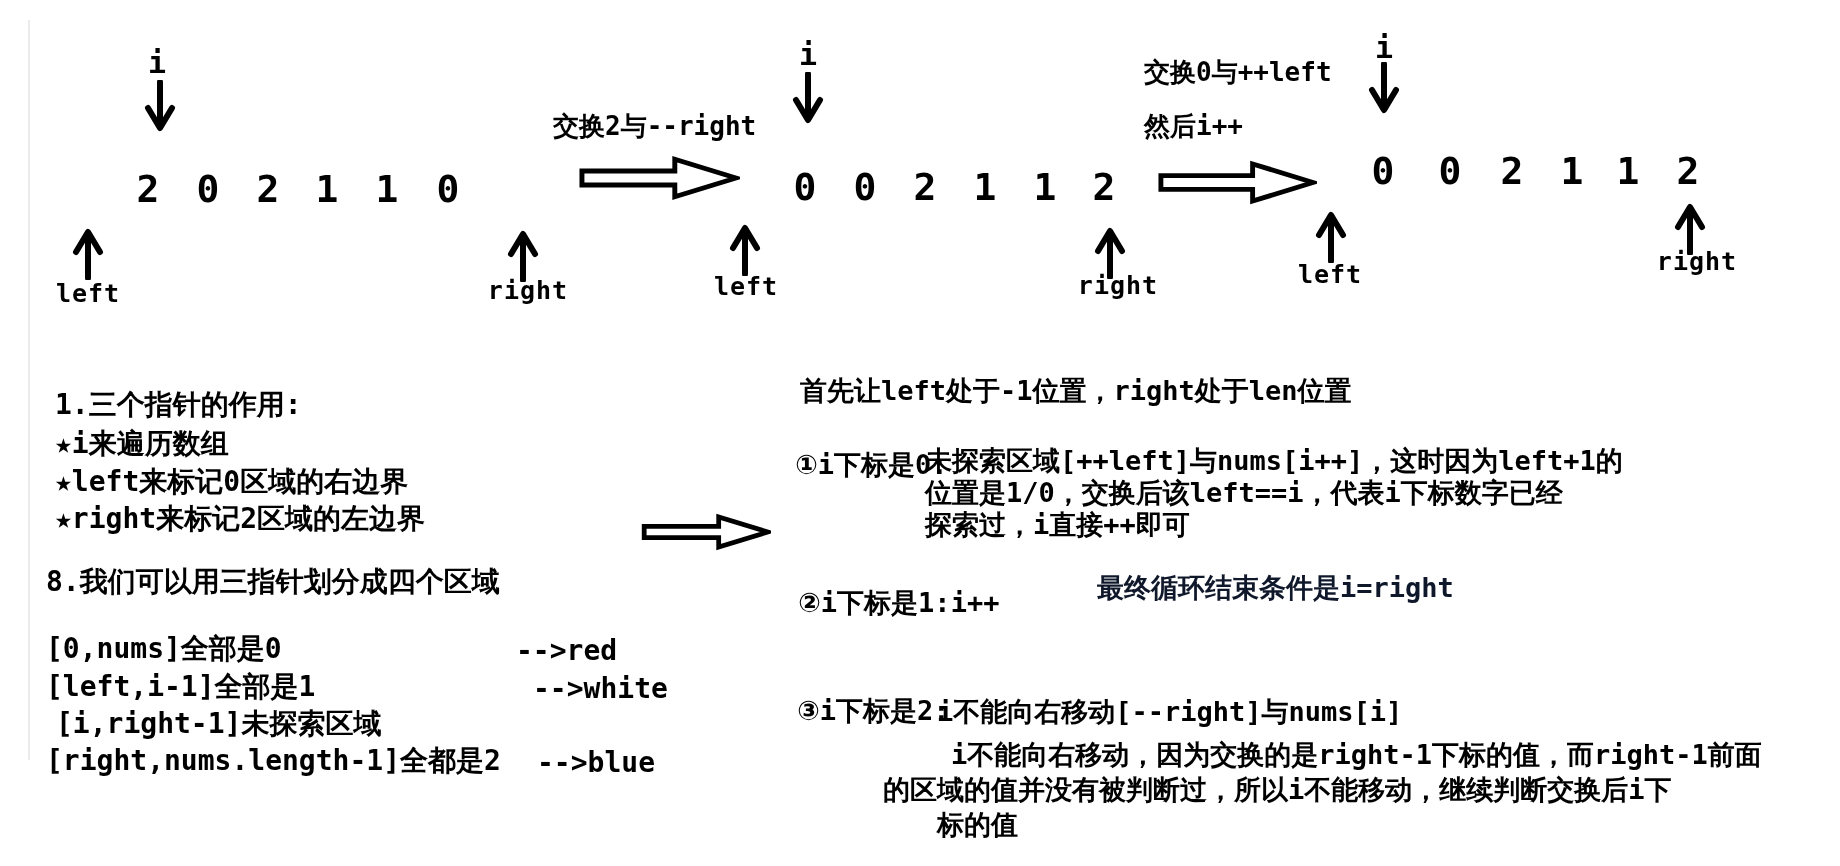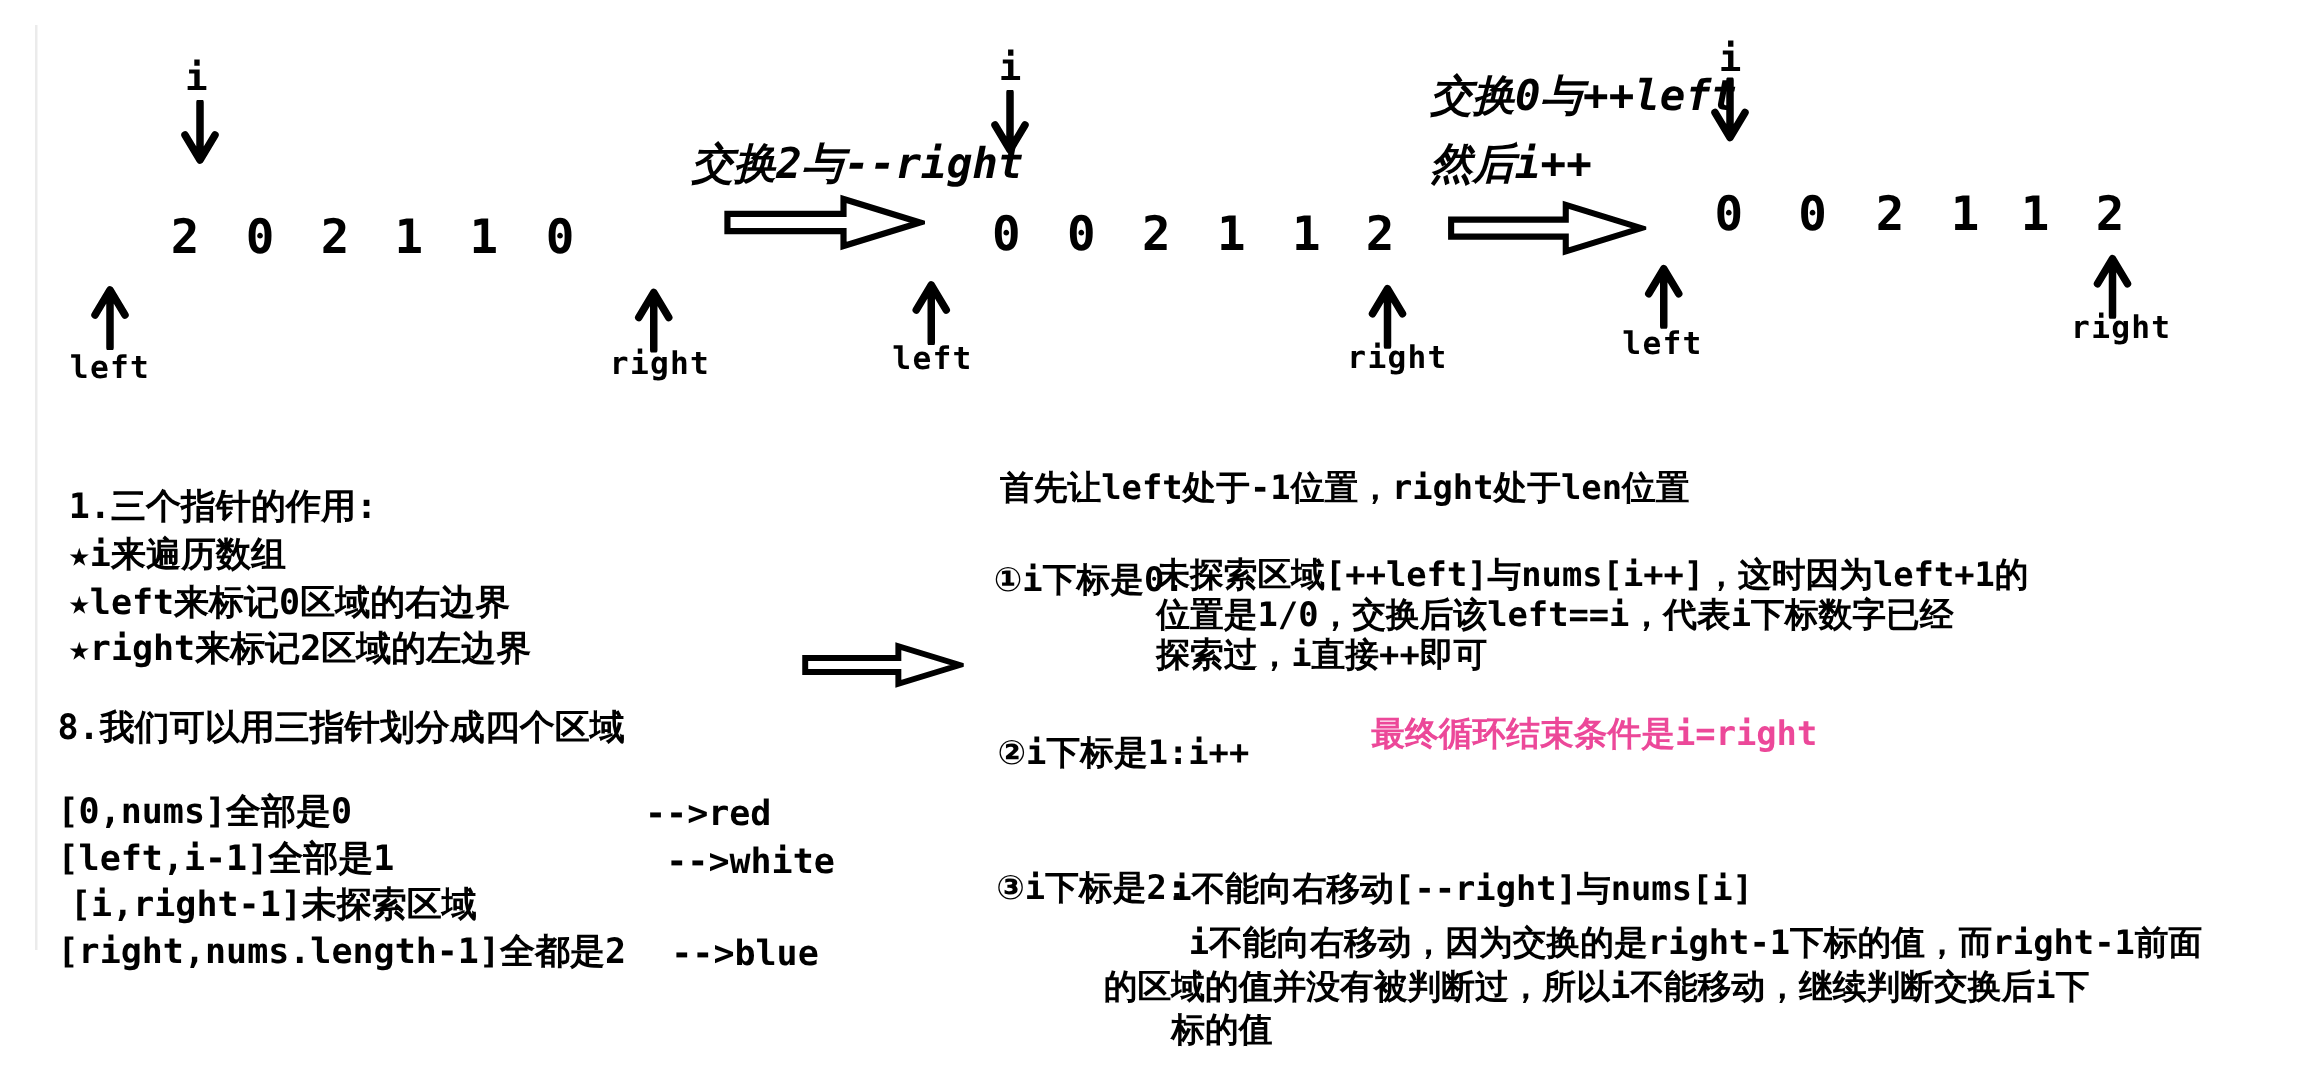--- a/index.html
+++ b/index.html
@@ -4,22 +4,22 @@
 <style>
   html,body{margin:0;padding:0;background:#fff;}
   #canvas{position:relative;width:1840px;height:866px;background:#ffffff;overflow:hidden;
           font-family:"DejaVu Sans Mono","DejaVu Sans",sans-serif;color:#000;}
   .abs{position:absolute;white-space:nowrap;}
   .num{font-weight:bold;font-size:38px;transform:translateX(-50%);line-height:1;}
   .ilabel{font-weight:bold;font-size:30px;transform:translateX(-50%);line-height:1;}
   .ptr{font-weight:bold;font-size:25px;transform:translateX(-50%);line-height:1;letter-spacing:1px;}
   .note{font-weight:bold;font-size:28px;line-height:1.15;}
   .note27{font-weight:bold;font-size:27px;line-height:1.15;}
-  .tlabel{font-weight:bold;font-size:34px;line-height:1.15;font-style:italic;}
-  .red{color:#ec4899;}
+  .tlabel{font-weight:bold;font-size:26px;line-height:1.15;}
+  .red{color:#0f172a;}
   .faintline{position:absolute;width:2px;background:#ebebeb;}
   svg{display:block;}
 </style>
 </head>
 <body>
 
 <div id="canvas">
 
   <div class="faintline" style="left:28px;top:20px;height:740px;"></div>
 

